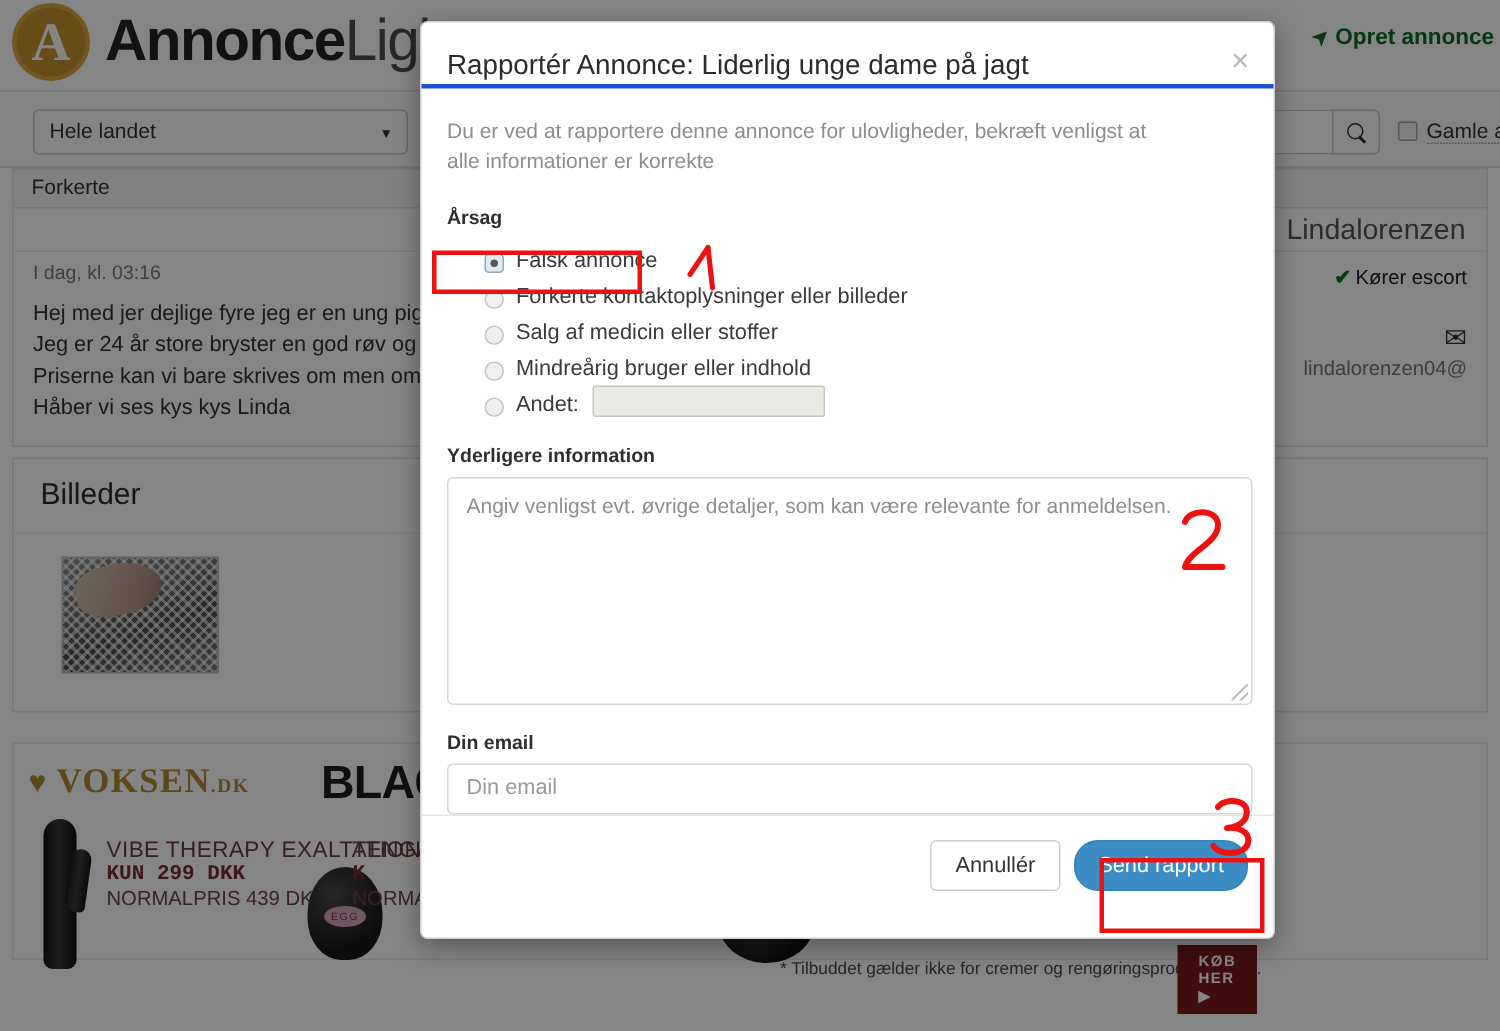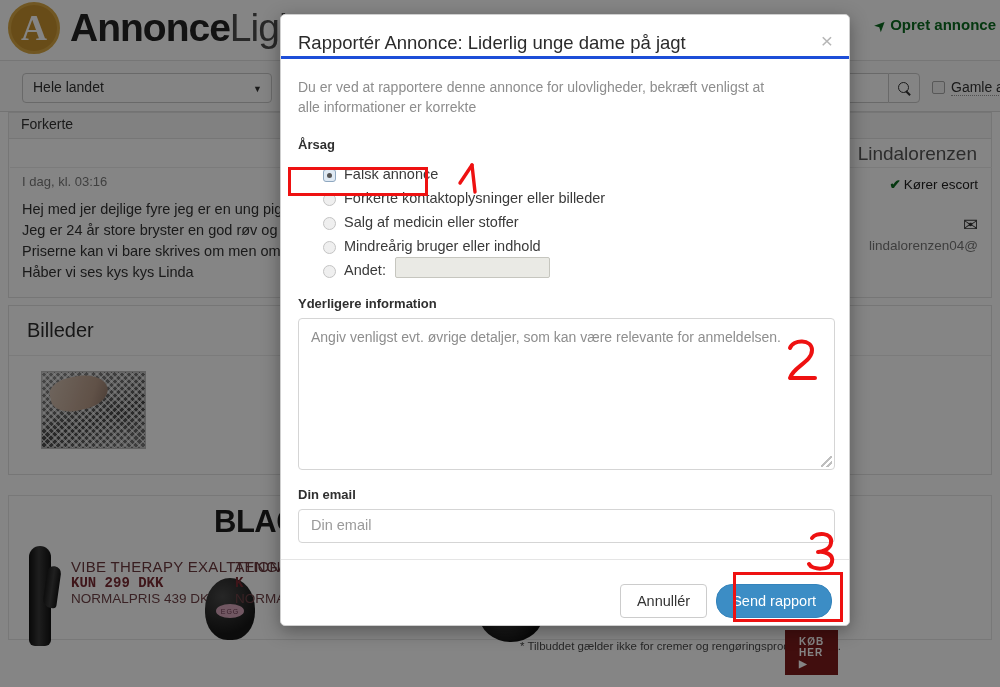--- a/index.html
+++ b/index.html
@@ -239,23 +239,23 @@
     position: absolute; right: 2px; bottom: 2px; width: 11px; height: 11px;
     background:
       linear-gradient(135deg, transparent 0 45%, #bfbfbf 45% 55%, transparent 55% 100%),
       linear-gradient(135deg, transparent 0 72%, #bfbfbf 72% 82%, transparent 82% 100%);
   }
   .email-input {
     width: 537px; height: 34px; border: 1px solid #d5d5d5; border-radius: 4px;
     background: #fff; padding: 7px 12px; font-size: 14.5px; color: #9a9a9a;
   }
   .modal-footer {
-    position: absolute; left: 0; bottom: 0; width: 568px; height: 66px;
+    position: absolute; left: 0; bottom: 0; width: 568px; height: 82px;
     border-top: 1px solid #e5e5e5; padding: 16px 17px 0 0;
-    display: flex; justify-content: flex-end; align-items: center; gap: 9px;
+    display: flex; justify-content: flex-end; align-items: flex-start; gap: 9px;
   }
   .btn-cancel {
     background: #ffffff; border: 1px solid #cccccc; border-radius: 4px;
     font-size: 14.5px; color: #333; padding: 8px 16px; font-family: inherit;
   }
   .btn-send {
     background: #3c8dc5; border: 1px solid #3483bb; border-radius: 16px;
     font-size: 14.5px; color: #ffffff; padding: 8px 15px; font-family: inherit;
   }
 
@@ -325,20 +325,23 @@
         </div>
       </div>
     </div>
 
     <div class="card-billeder">
       <div class="billeder-head">Billeder</div>
       <div class="thumb"></div>
     </div>
 
     <div class="banner">
+      <div class="voksen">
+        <span class="horns">♥</span><span>VOKSEN</span><span class="dk">.DK</span>
+      </div>
       <div class="blackfri">BLACK FR</div>
 
       <div class="prod1-img"></div>
       <div class="prod1-txt">
         <div class="p-name">VIBE THERAPY EXALTATION</div>
         <div class="p-price">KUN 299 DKK</div>
         <div class="p-normal">NORMALPRIS 439 DKK</div>
       </div>
 
       <div class="prod2-img"></div>

